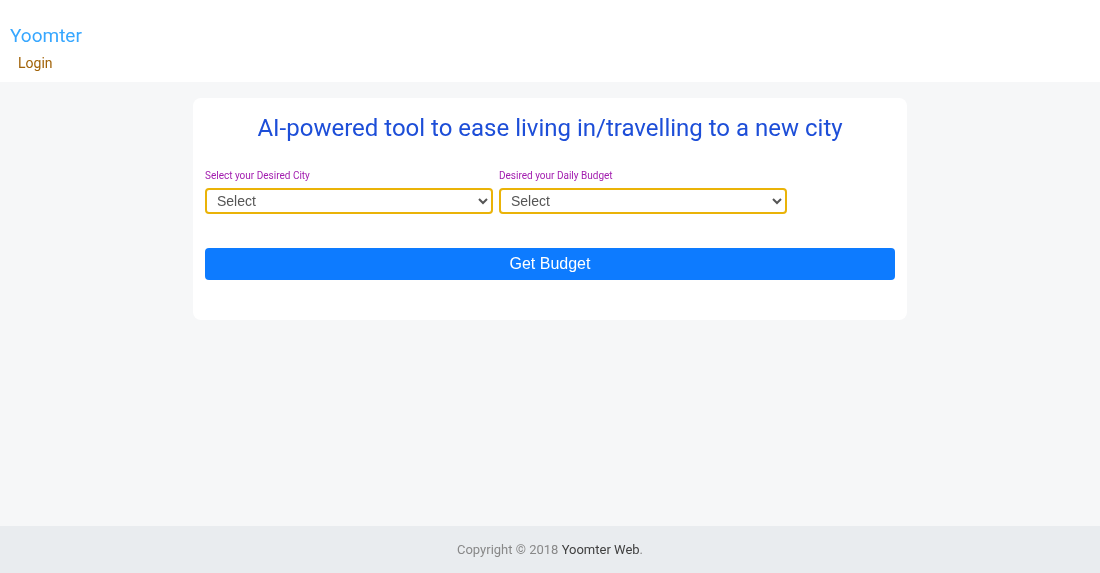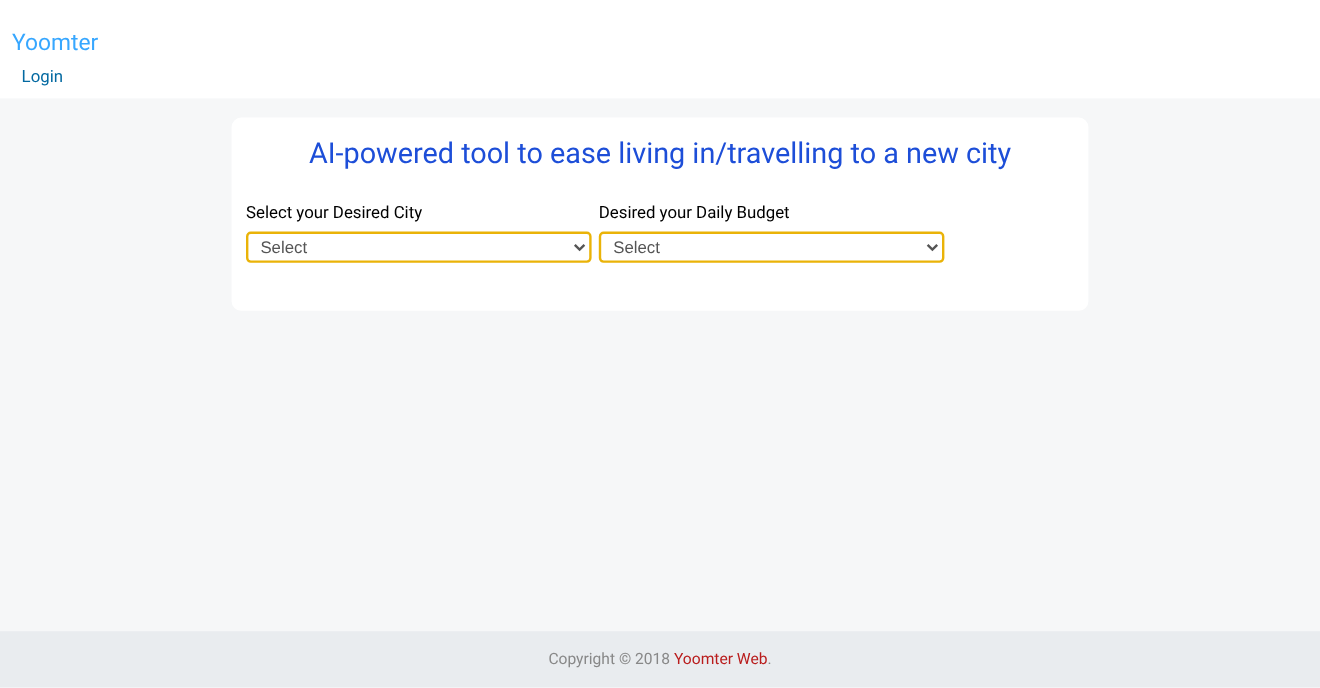--- a/index.html
+++ b/index.html
@@ -22,21 +22,21 @@
     }
     .brand {
       color: #37a7ff;
       font-size: 19px;
       font-weight: 400;
       text-decoration: none;
       display: inline-block;
       margin-bottom: 6px;
     }
     .nav-link {
-      color: #0369a1;
+      color: #a16207;
       font-size: 14px;
       text-decoration: none;
       display: inline-block;
       padding-left: 8px;
     }
     .main {
       flex: 1;
       padding-top: 16px;
     }
     .card {
@@ -56,22 +56,22 @@
     .form-row {
       display: flex;
       gap: 6px;
       padding: 0 0 0 0;
     }
     .form-col {
       flex: 0 0 288px;
       max-width: 288px;
     }
     .form-label {
-      font-size: 14px;
-      color: #000000;
+      font-size: 10px;
+      color: #a21caf;
       display: block;
       margin-bottom: 7px;
     }
     select.form-select {
       width: 100%;
       height: 26px;
       font-size: 14px;
       color: #555;
       background: #fff;
       border: 2px solid #eab308;
@@ -94,21 +94,21 @@
       text-align: center;
     }
     footer {
       background: #e9ecef;
       padding: 16px 0;
       text-align: center;
       font-size: 13px;
       color: #888;
     }
     footer a {
-      color: #b91c1c;
+      color: #404040;
       text-decoration: none;
     }
   </style>
 </head>
 <body>
 
 <nav class="navbar">
   <a href="#" class="brand">Yoomter</a>
   <div>
     <a href="#" class="nav-link">Login</a>
@@ -127,18 +127,21 @@
         </select>
       </div>
       <div class="form-col">
         <label class="form-label">Desired your Daily Budget</label>
         <select class="form-select">
           <option>Select</option>
         </select>
       </div>
     </div>
 
+    <div class="btn-row">
+      <button class="btn-primary">Get Budget</button>
+    </div>
   </div>
 </main>
 
 <footer>
   <span>Copyright © 2018 </span><a href="#">Yoomter Web</a><span>.</span>
 </footer>
 
 </body></html>

